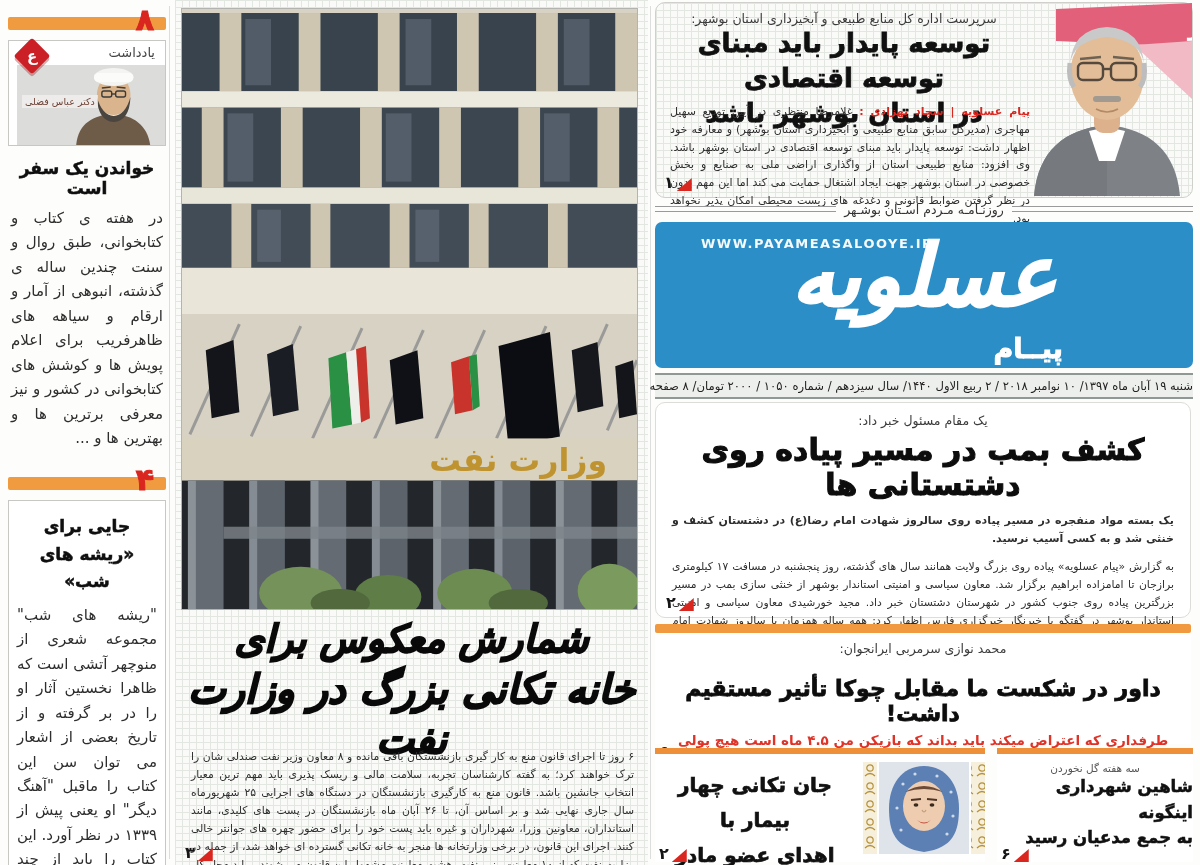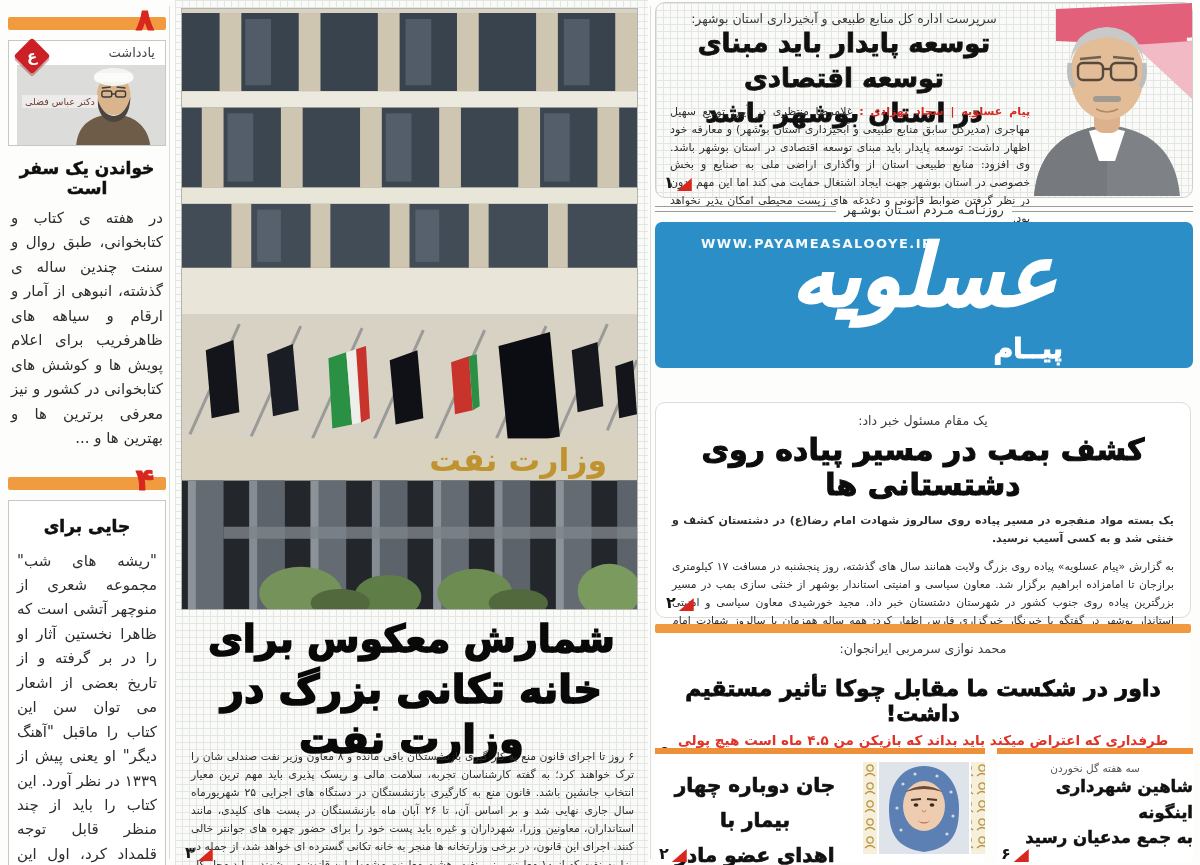--- a/index.html
+++ b/index.html
@@ -81,21 +81,21 @@
             line-height:1.55;-webkit-text-stroke:0.5px #111;}
   .organ-wrap{display:flex;gap:8px;}
   .organ-photo{position:relative;width:122px;height:92px;flex:0 0 auto;display:flex;}
   .organ-h{flex:1;font-size:20px;font-weight:bold;text-align:center;color:#111;
            line-height:1.75;padding-top:6px;-webkit-text-stroke:0.7px #111;}
 
   
   .photo-frame{position:absolute;top:8px;left:6px;right:10px;height:600px;
                border:1px solid #b3b3af;background:#fff;}
   .photo-frame svg{display:block;width:100%;height:100%;}
-  .main-h{position:absolute;top:616px;left:0;right:0;text-align:center;color:#090909;}
+  .main-h{position:absolute;top:616px;left:0;right:0;text-align:center;color:#090909;font-style:italic;}
   .main-h .l1{font-size:38px;font-weight:bold;-webkit-text-stroke:1.6px #090909;line-height:1.25;}
   .main-h .l2{font-size:40px;font-weight:bold;-webkit-text-stroke:1.7px #090909;line-height:1.25;}
   .main-body{position:absolute;top:748px;left:16px;right:14px;
              font-size:10.8px;line-height:1.66;}
 
   
   .smark{position:relative;height:30px;}
   .smark .bar{position:absolute;left:0;right:0;bottom:2px;height:13px;background:#f19b41;border-radius:2px;}
   .smark .num{position:absolute;right:12px;bottom:0;color:#d9261f;font-size:30px;
               font-weight:bold;line-height:.8;-webkit-text-stroke:1px #d9261f;}
@@ -172,20 +172,21 @@
     <div class="note-h">خواندن یک سفر است</div>
     <div class="note-body just">در هفته ی کتاب و کتابخوانی، طبق روال و سنت چندین ساله ی گذشته، انبوهی از آمار و ارقام و سیاهه های ظاهرفریب برای اعلام پویش ها و کوشش های کتابخوانی در کشور و نیز معرفی برترین ها و بهترین ها و ...</div>
 
     <div class="smark" style="margin-top:12px">
       <div class="bar"></div>
       <div class="num">۴</div>
     </div>
 
     <div class="note2">
       <div class="note-h">جایی برای</div>
+      <div class="note-h" style="margin-top:0">«ریشه های شب»</div>
       <div class="note-body just">"ریشه های شب" مجموعه شعری از منوچهر آتشی است که ظاهرا نخستین آثار او را در بر گرفته و از تاریخ بعضی از اشعار می توان سن این کتاب را ماقبل "آهنگ دیگر" او یعنی پیش از ۱۳۳۹ در نظر آورد. این کتاب را باید از چند منظر قابل توجه قلمداد کرد، اول این که نخستین مشق های شاعری را نشان می دهد که بعدها به عنوان چهره ای موثر و زبانزد در ...</div>
     </div>
 
     <div class="smark" style="margin-top:12px">
       <div class="bar"></div>
       <div class="num">۸</div>
     </div>
 
     <div class="note-box">
       <div class="nb-head">
@@ -373,20 +374,21 @@
       <div class="tagline-row">
         <div class="tl"></div>
         <div class="tg">روزنـامـه مـردم اسـتان بوشـهر</div>
         <div class="tl"></div>
       </div>
       <div class="logo-box">
         <div class="logo-site">WWW.PAYAMEASALOOYE.IR</div>
         <div class="logo-title">عسلویه</div>
         <div class="logo-sub">پیــام</div>
       </div>
+      <div class="dateline">شنبه ۱۹ آبان ماه ۱۳۹۷/ ۱۰ نوامبر ۲۰۱۸ / ۲ ربیع الاول ۱۴۴۰/ سال سیزدهم / شماره ۱۰۵۰ / ۲۰۰۰ تومان/ ۸ صفحه</div>
     </div>
 
     <div class="bomb">
       <div class="kicker">یک مقام مسئول خبر داد:</div>
       <div class="bomb-h">کشف بمب در مسیر پیاده روی دشتستانی ها</div>
       <p class="bomb-lead just">یک بسته مواد منفجره در مسیر پیاده روی سالروز شهادت امام رضا(ع) در دشتستان کشف و خنثی شد و به کسی آسیب نرسید.</p>
       <p class="bomb-body just">به گزارش «پیام عسلویه» پیاده روی بزرگ ولایت همانند سال های گذشته، روز پنجشنبه در مسافت ۱۷ کیلومتری برازجان تا امامزاده ابراهیم برگزار شد. معاون سیاسی و امنیتی استاندار بوشهر از خنثی سازی بمب در مسیر بزرگترین پیاده روی جنوب کشور در شهرستان دشتستان خبر داد. مجید خورشیدی معاون سیاسی و امنیتی استاندار بوشهر در گفتگو با خبرنگار خبرگزاری فارس اظهار کرد: همه ساله همزمان با سالروز شهادت امام رضا(ع)، پیاده روی بزرگ ولایت با حضور ده ها هزار نفر از مردم ولایتمدار استان بوشهر در شهر برازجان شهرستان دشتستان برگزار می شود...</p>
       <div class="pgmark" style="left:10px;bottom:6px">
         <span class="d">۲</span>
         <span class="tri"></span>
@@ -438,21 +440,21 @@
               <ellipse cx="61" cy="44" rx="21" ry="25" fill="#edccb0"></ellipse>
               <path d="M42,30 Q61,18 80,30 Q61,24 42,30" fill="#6b4a36"></path>
               <path d="M48,38 L58,37 M64,37 L74,38" stroke="#4e3526" stroke-width="2"></path>
               <ellipse cx="53" cy="43" rx="2.4" ry="1.8" fill="#3a2a1e"></ellipse>
               <ellipse cx="69" cy="43" rx="2.4" ry="1.8" fill="#3a2a1e"></ellipse>
               <path d="M59,48 q2,4 4,0" stroke="#c79b78" stroke-width="1.2" fill="none"></path>
               <path d="M54,58 q7,5 14,0 q-7,7 -14,0" fill="#c4503e"></path>
             </svg>
           </div>
           <div class="organ-h">
-            <div>جان دوباره چهار بیمار با</div>
+            <div>جان تکانی چهار بیمار با</div>
             <div>اهدای عضو مادر بوشهری</div>
           </div>
         </div>
         <div class="pgmark" style="left:4px;bottom:0">
           <span class="d">۲</span>
           <span class="tri"></span>
         </div>
       </div>
     </div>
   </div>

